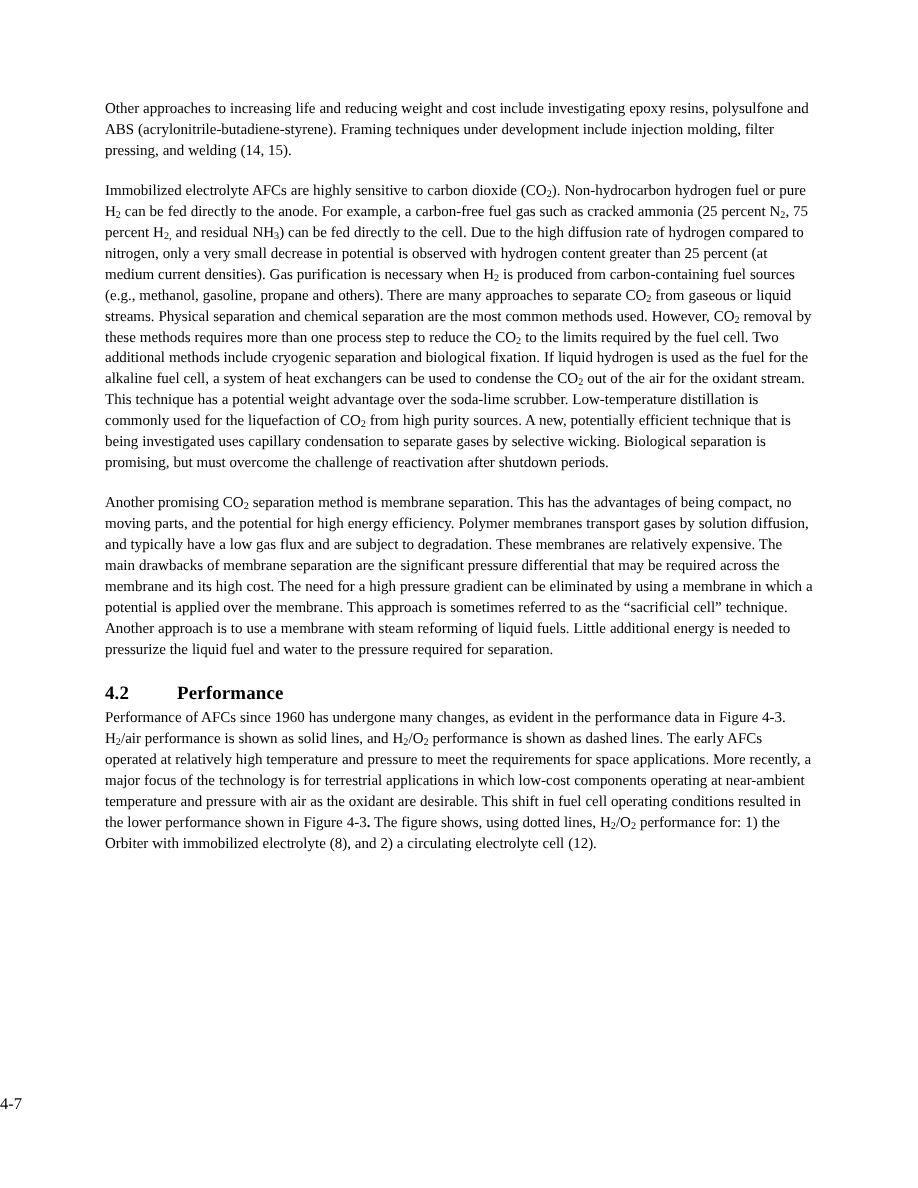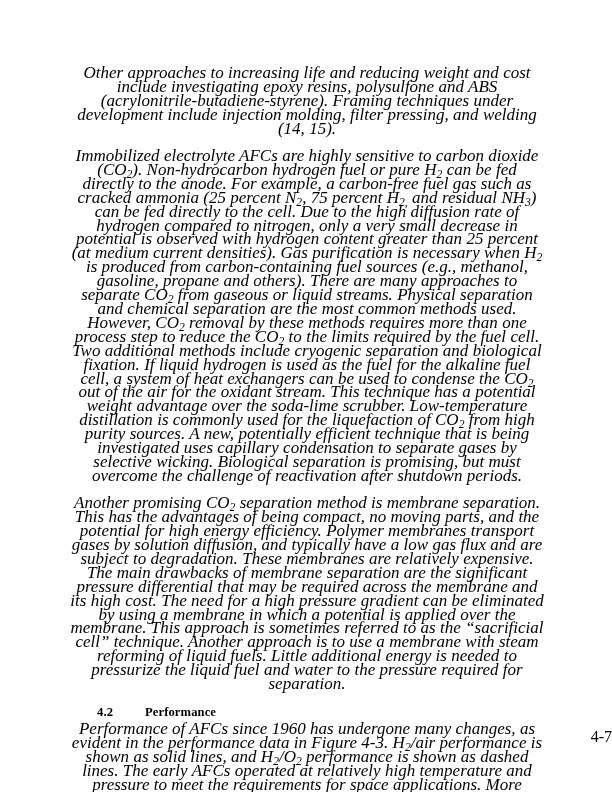--- a/index.html
+++ b/index.html
@@ -26,59 +26,57 @@
     background: #ffffff;
   }
   .content {
     position: absolute;
     left: 70px;
     top: 66px;
     width: 474px;
   }
   p.para {
     margin: 0 0 13.5px 0;
-    font-size: 17px;
+    font-size: 10px;
     line-height: 13.9px;
-    text-align: center;
+    text-align: left;
     text-justify: none;
     word-spacing: 0.1px;
     hyphens: none;
-    font-style: italic;
   }
   p.para.tight {
     margin-bottom: 0;
   }
   h2.section-heading {
     margin: 0 0 1px 0;
     font-size: 12.6px;
     line-height: 17px;
     font-weight: bold;
     letter-spacing: 0.1px;
   }
   h2.section-heading .num {
     display: inline-block;
     width: 48px;
   }
   .heading-block {
     margin-top: 0px;
-    margin-left: 27px;
   }
   sub {
     font-size: 0.68em;
     line-height: 0;
     vertical-align: -0.22em;
   }
   .bold-dot { font-weight: bold; }
   .footer {
     position: absolute;
     left: 0;
     top: 730px;
     width: 612px;
-    text-align: right;
-    font-size: 16px;
+    text-align: left;
+    font-size: 11px;
     line-height: 13px;
   }
 </style>
 </head>
 <body>
 
 <div class="page">
 
   <div class="content">
 

